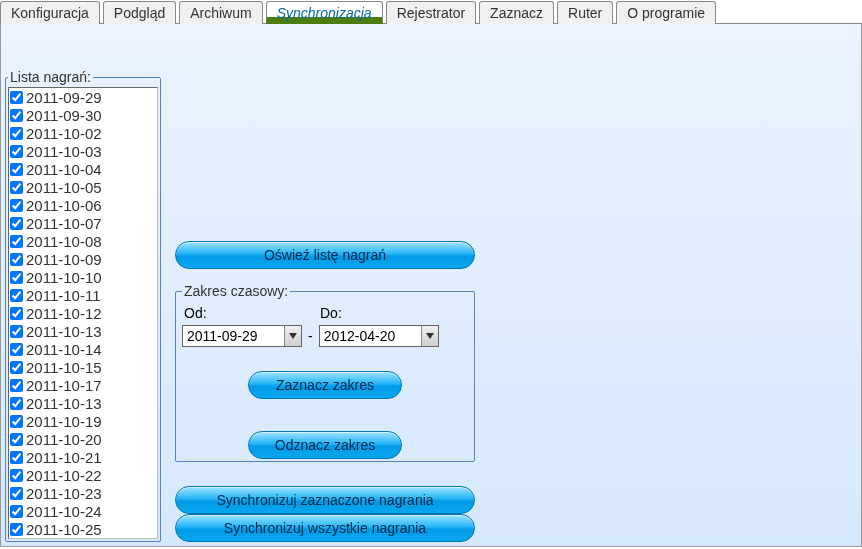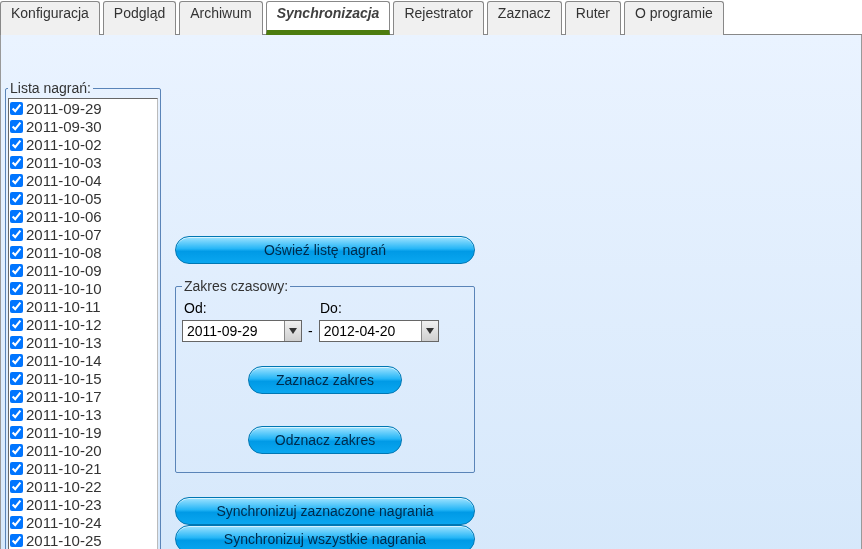--- a/index.html
+++ b/index.html
@@ -7,42 +7,42 @@
   font-family: Tahoma, Arial, sans-serif;
   font-size: 13px;
   background: #fff;
   width: 862px;
   height: 549px;
   overflow: hidden;
 }
 .tabs {
   display: flex;
   border-bottom: 1px solid #888;
-  height: 35px;
+  height: 24px;
   background: #fff;
 }
 .tab {
   border: 1px solid #888;
   border-bottom: none;
   padding: 3px 10px 2px 10px;
   margin-right: 3px;
   background: #f0f0f0;
   cursor: pointer;
   border-radius: 3px 3px 0 0;
   font-size: 14px;
   color: #333;
   position: relative;
   top: 1px;
 }
 .tab.active {
   background: #fff;
-  font-weight: bold;
+  font-weight: normal;
   font-style: italic;
-  color: #404040;
-  border-bottom: 5px solid #4d7c0f;
+  color: #0369a1;
+  border-bottom: 7px solid #4d7c0f;
   z-index: 2;
 }
 .content {
   display: flex;
   border: 1px solid #999;
   border-top: none;
   background: #dbecff;
   background: linear-gradient(#eaf3ff 0%, #d6e8fb 100%);
   height: 523px;
   padding: 4px;
@@ -115,21 +115,21 @@
   cursor: pointer;
   box-shadow: inset 0 1px 0 rgba(255,255,255,.6);
   padding: 0 14px;
   text-align: center;
 }
 .btn-wide { width: 300px; }
 .btn-mid { width: 154px; }
 .range-fieldset {
   width: 300px;
   margin-top: 14px;
-  padding-bottom: 18px;
+  padding-bottom: 2px;
 }
 .range-labels {
   display: flex;
   padding: 2px 2px 2px 2px;
   font-size: 14px;
 }
 .range-labels .lbl-od { width: 136px; }
 .range-row {
   display: flex;
   align-items: center;

